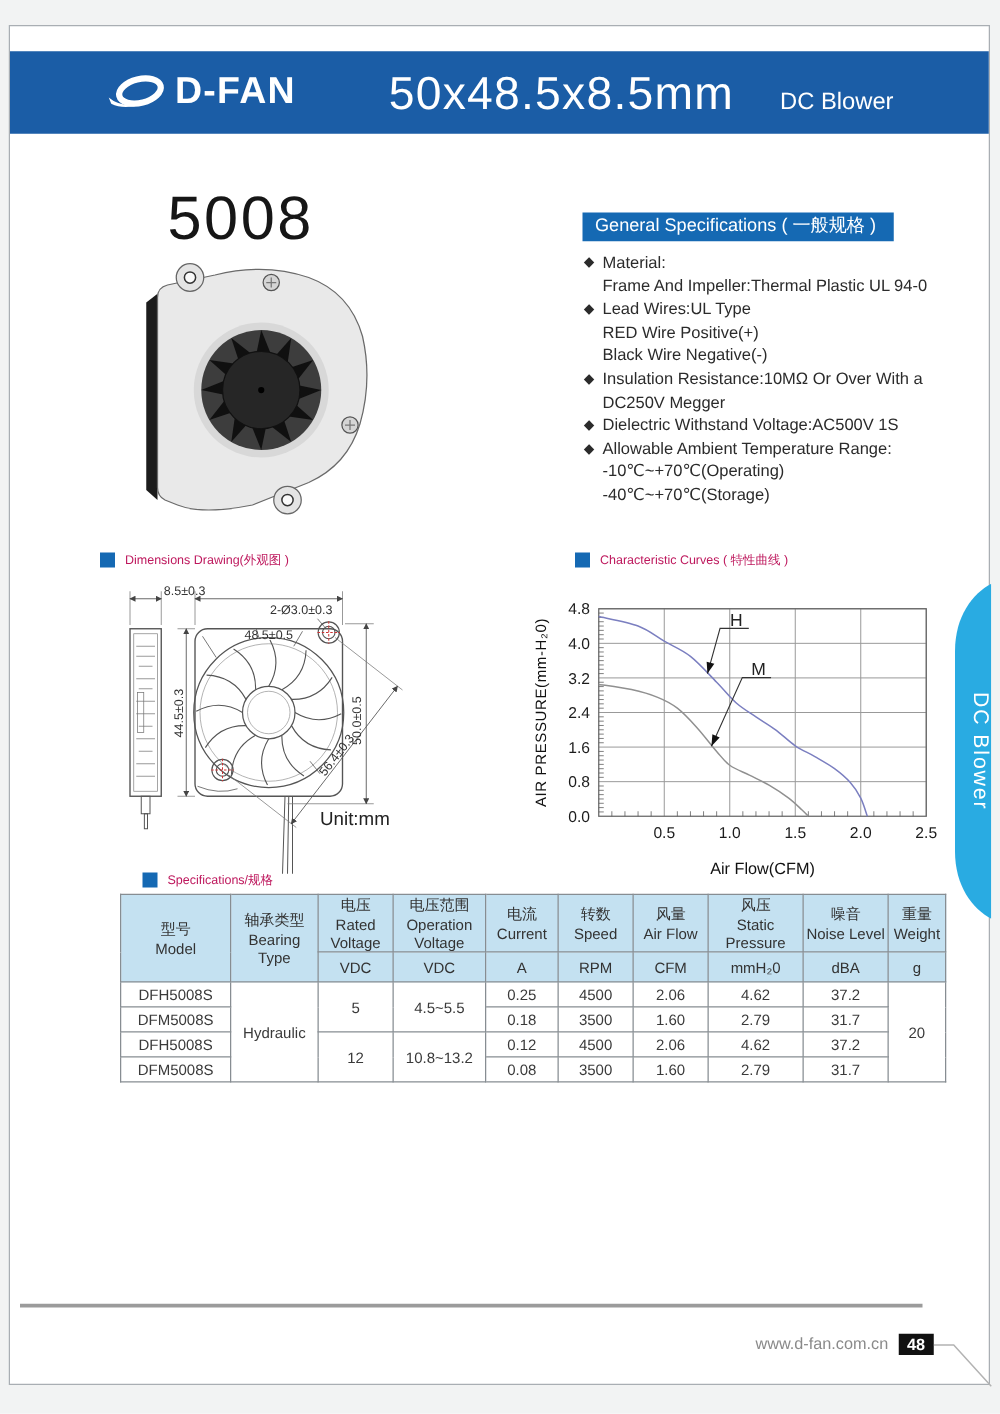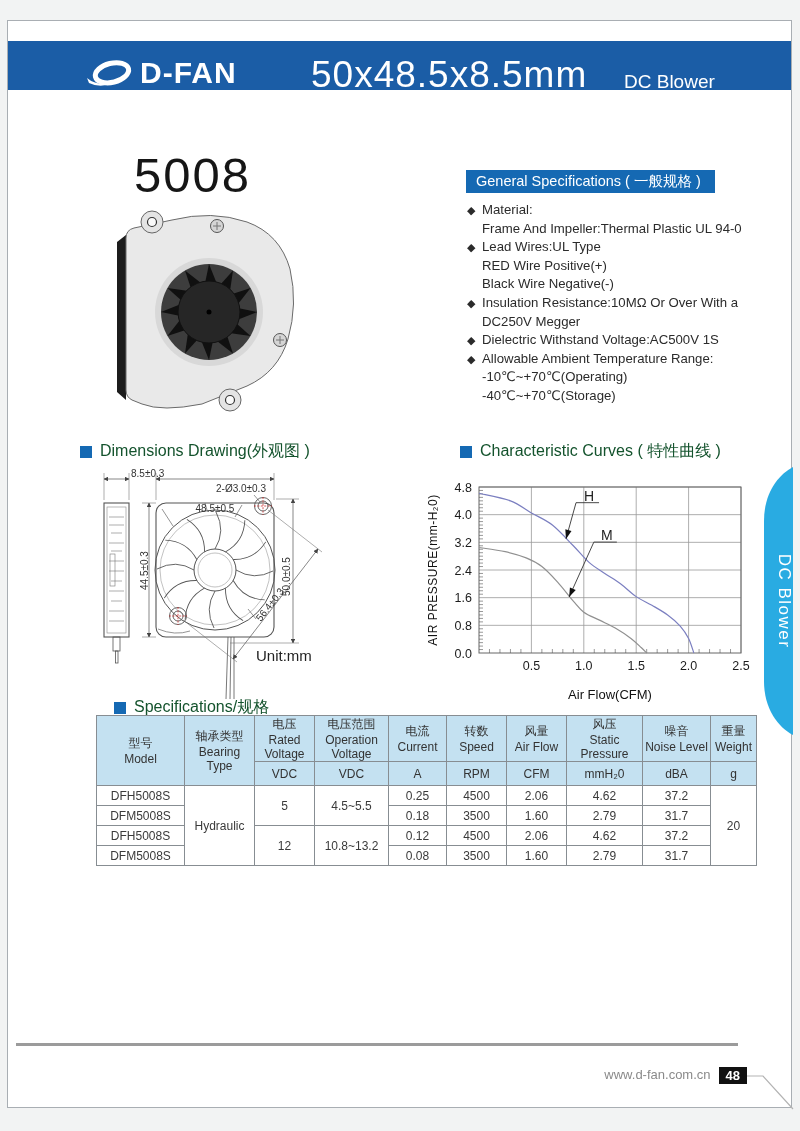--- a/index.html
+++ b/index.html
@@ -2,35 +2,35 @@
 <html><head>
 <meta charset="utf-8">
 <style>
   html,body{margin:0;padding:0;}
   body{width:800px;height:1131px;position:relative;background:#f2f3f3;overflow:hidden;
        font-family:"Liberation Sans","DejaVu Sans",sans-serif;
        --header-blue:#1b5da6; --accent-blue:#1569b3; --tab-blue:#29abe2; --table-header-bg:#c4e1f1;}
   .page{position:absolute;left:7px;top:20px;width:785px;height:1088px;background:#fff;border:1px solid #a9aeb3;box-sizing:border-box;}
   .abs{position:absolute;}
   
-  .topbar{position:absolute;left:0;top:20px;width:100%;height:49px;background:var(--header-blue);}
+  .topbar{position:absolute;left:0;top:20px;width:100%;height:66px;background:var(--header-blue);}
   .logo{position:absolute;left:78px;top:15px;display:flex;align-items:center;gap:4px;}
   .logo-text{color:#fff;font-size:30px;font-weight:bold;letter-spacing:1px;}
   .hdr-title{position:absolute;left:303px;top:13px;color:#fff;font-size:37px;font-weight:400;letter-spacing:1px;}
   .hdr-sub{position:absolute;left:616px;top:30px;color:#fff;font-size:19px;}
   
   .model-no{position:absolute;left:126px;top:126px;font-size:49px;color:#161616;letter-spacing:2px;}
   
   .gs-head{position:absolute;left:458px;top:149px;width:249px;height:23px;background:var(--accent-blue);
            color:#fff;font-size:14.5px;line-height:23px;padding-left:10px;box-sizing:border-box;}
   .gs-list{position:absolute;left:459px;top:180px;width:310px;font-size:13.2px;color:#2b2b2b;}
   .spec-line{display:flex;line-height:18.6px;}
   .spec-line .bullet{width:15px;flex:0 0 15px;font-size:11px;}
   
-  .sec-title{position:absolute;display:flex;align-items:center;gap:8px;font-size:16px;color:#14532d;}
+  .sec-title{position:absolute;display:flex;align-items:center;gap:8px;font-size:10px;color:#be185d;}
   .sec-square{width:12px;height:12px;background:var(--accent-blue);flex:0 0 12px;}
   
   .dim-wrap{position:absolute;left:72px;top:438px;width:340px;height:252px;}
   .dim{position:absolute;font-size:10px;color:#333;white-space:nowrap;}
   .dim.rot90{width:56px;text-align:center;transform:rotate(-90deg);}
   .dim.rot52{width:56px;text-align:center;transform:rotate(-52deg);}
   .dim-unit{position:absolute;left:176px;top:188px;font-size:15px;color:#222;}
   
   .chart-wrap{position:absolute;left:415px;top:438px;width:335px;height:252px;}
   svg text{font-family:"Liberation Sans","DejaVu Sans",sans-serif;}

